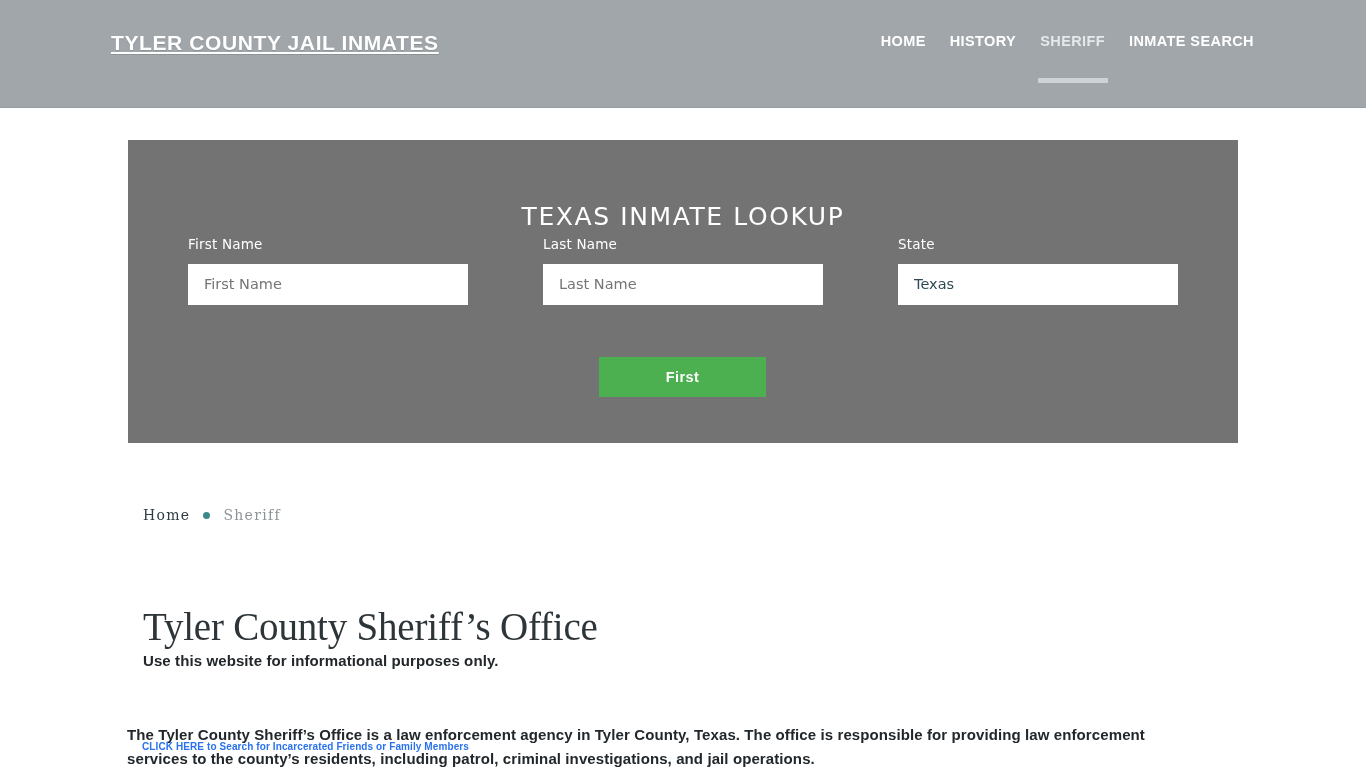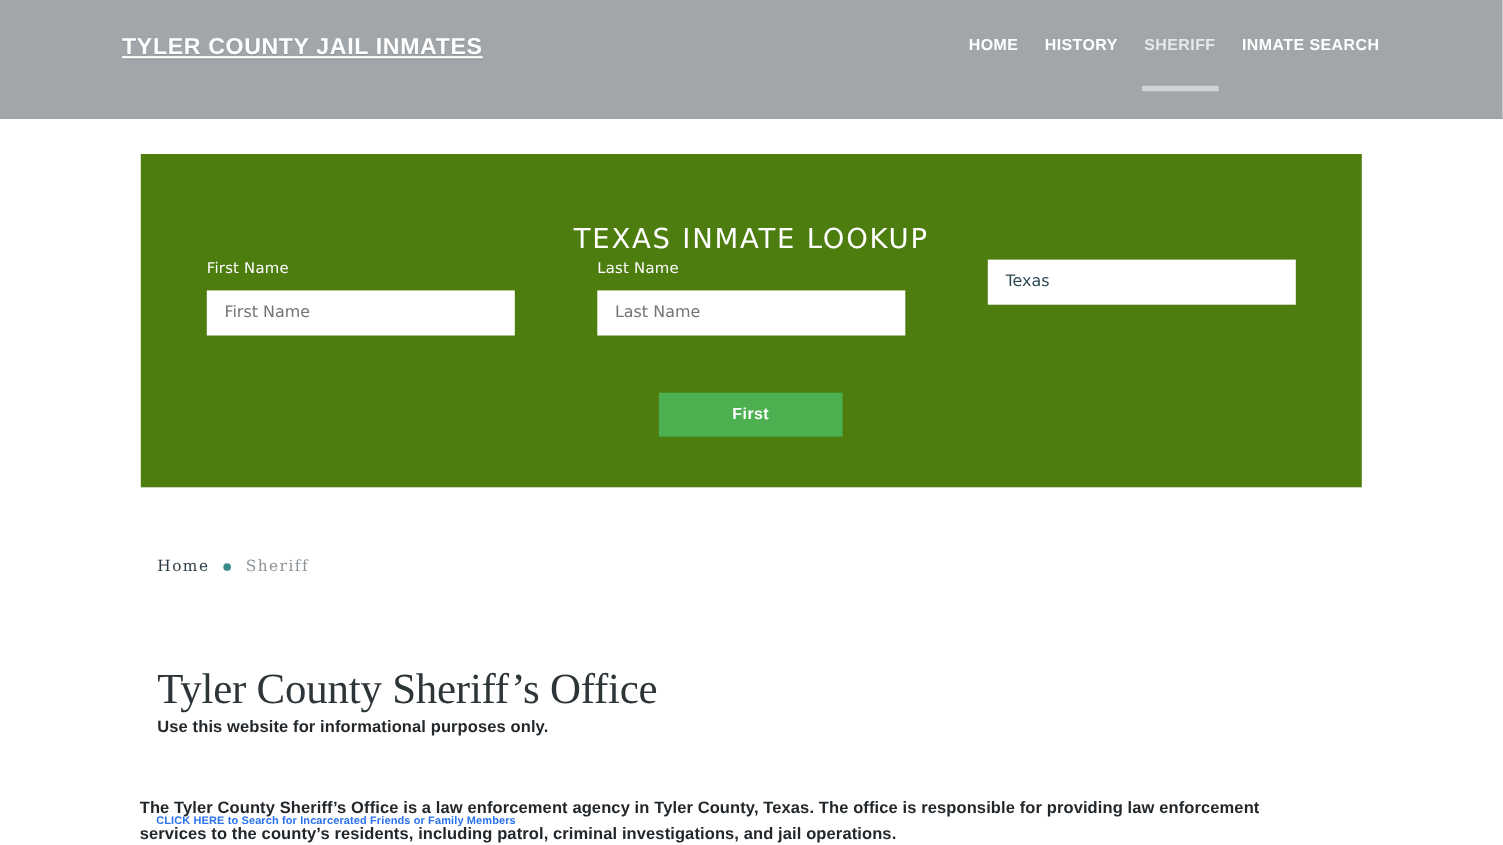--- a/index.html
+++ b/index.html
@@ -66,21 +66,21 @@
     border-radius: 1px;
   }
 
   
   .search-panel {
     position: absolute;
     left: 128px;
     top: 140px;
     width: 1110px;
     height: 303px;
-    background: #4d7c0f;
+    background: #737373;
     padding-left: 40px;
   }
   .panel-title {
     position: absolute;
     top: 41px;
     left: 0;
     width: 100%;
     text-align: center;
     color: #ffffff;
     font-size: 25px;
@@ -227,20 +227,21 @@
     <label class="field-label">First Name</label>
     <input class="field-input" type="text" placeholder="First Name" style="">
   </div>
 
   <div class="field field-last">
     <label class="field-label">Last Name</label>
     <input class="field-input" type="text" placeholder="Last Name" style="">
   </div>
 
   <div class="field field-state">
+    <label class="field-label">State</label>
     <input class="field-input has-value" type="text" value="Texas" style="">
   </div>
 
   <button class="search-btn">First</button>
 </section>
 
 <nav class="breadcrumb">
   <a class="crumb-home" href="#">Home</a>
   <span class="crumb-sep"></span>
   <span class="crumb-current">Sheriff</span>

